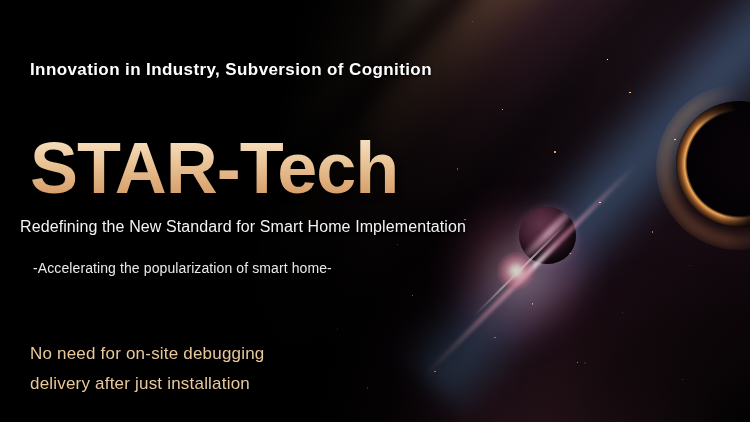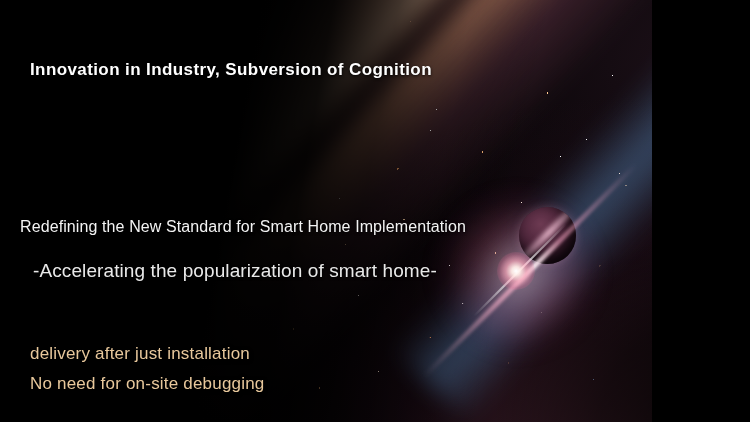--- a/index.html
+++ b/index.html
@@ -1,19 +1,19 @@
 <!DOCTYPE html>
 <html><head>
 <meta charset="utf-8">
 <style>
   html,body{margin:0;padding:0;background:#000;}
   body{width:750px;height:422px;overflow:hidden;font-family:"Liberation Sans",sans-serif;}
 
   #poster{
-    position:relative;width:652px;height:422px;overflow:hidden;
+    position:relative;width:750px;height:422px;overflow:hidden;
     background:#000;
   }
 
   
   .layer{position:absolute;inset:0;pointer-events:none;}
 
   
   .bg-base{
     background:
       radial-gradient(ellipse 620px 520px at 640px 470px, rgba(120,60,80,.55) 0%, rgba(60,25,45,.30) 40%, rgba(0,0,0,0) 72%),
@@ -232,21 +232,21 @@
 
   .subtitle{
     position:absolute;left:20px;top:218px;
     font-size:16px;font-weight:normal;color:#f3f3f3;
     letter-spacing:.1px;white-space:nowrap;
     text-shadow:0 1px 3px rgba(0,0,0,.9);
   }
 
   .tagline-dash{
     position:absolute;left:33px;top:260px;
-    font-size:19px;color:#e9e9e9;letter-spacing:.1px;white-space:nowrap;
+    font-size:14px;color:#e9e9e9;letter-spacing:.1px;white-space:nowrap;
     text-shadow:0 1px 3px rgba(0,0,0,.9);
   }
 
   .promise{
     position:absolute;left:30px;top:339px;
     font-size:17px;line-height:30px;color:#e8c89c;
     letter-spacing:.2px;white-space:nowrap;
     text-shadow:0 1px 4px rgba(0,0,0,.9);
   }
   .promise div{white-space:nowrap;}
@@ -277,24 +277,25 @@
   <div class="crescent-glow"></div>
   <div class="crescent-rim"></div>
 
   <div class="layer left-fade"></div>
   <div class="layer corner-fade"></div>
 
   <div class="content">
 
     <div class="headline">Innovation in Industry, Subversion of Cognition</div>
 
+    <div class="brand">STAR-Tech</div>
 
     <div class="subtitle">Redefining the New Standard for Smart Home Implementation</div>
 
     <div class="tagline-dash">-Accelerating the popularization of smart home-</div>
 
     <div class="promise">
+      <div>No need for on-site debugging</div>
       <div>delivery after just installation</div>
-      <div>No need for on-site debugging</div>
     </div>
 
   </div>
 </div>
 
 </body></html>

